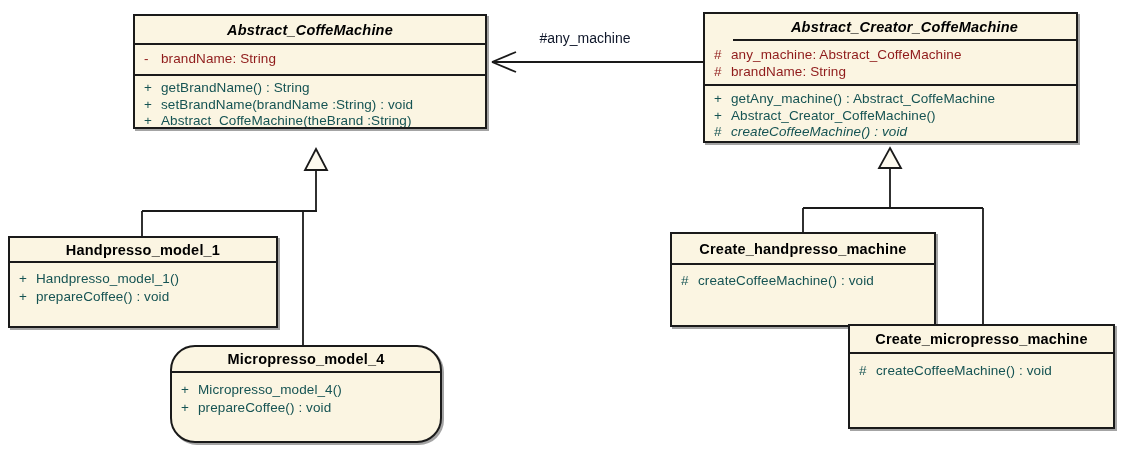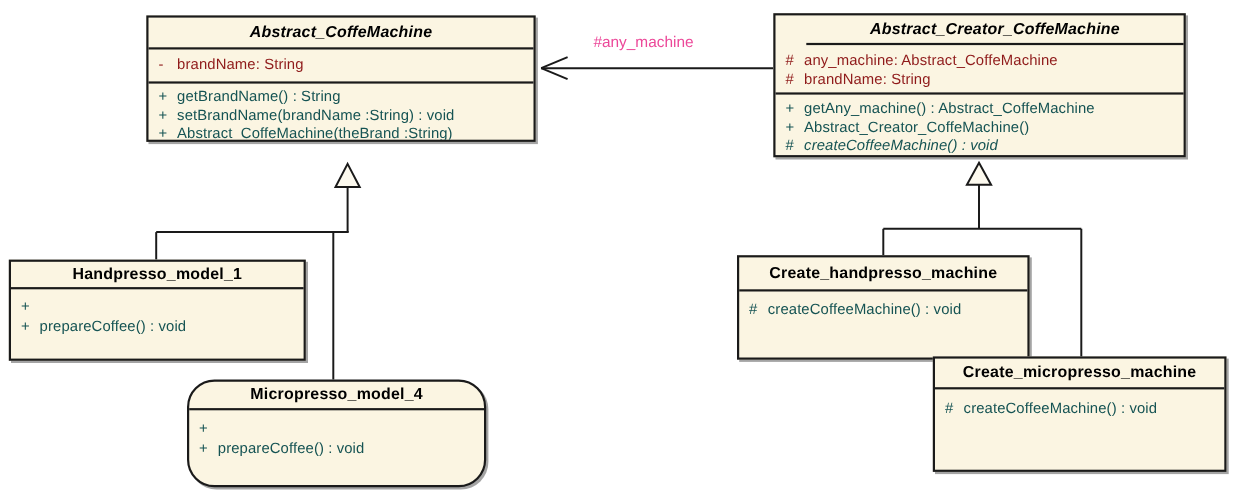--- a/index.html
+++ b/index.html
@@ -41,21 +41,21 @@
     font-size:13.5px;line-height:16.5px;
     letter-spacing:0.1px;
     white-space:nowrap;
   }
   .row .vis{flex:0 0 26px;padding-left:9px;box-sizing:border-box;}
   .row.a{color:var(--attr);}
   .row.m{color:var(--method);}
   .row.it .txt{font-style:italic;}
   .assoc-label{
     position:absolute;z-index:3;
-    font-size:14px;color:#ec4899;
+    font-size:14px;color:#0f172a;
     text-align:center;
   }
 </style>
 </head>
 <body>
 
 <div id="canvas">
 
   <svg id="connectors" width="1123" height="450" viewBox="0 0 1123 450">
 
@@ -138,33 +138,35 @@
         <span class="txt">createCoffeeMachine() : void</span>
       </div>
     </div>
   </div>
 
   <div class="uml-class" style="left:8px;top:236px;width:270px;height:92px;">
     <div class="uml-title" style="height:25px;">Handpresso_model_1</div>
     <div class="compartment methods" style="padding-top:7px;">
       <div class="row m" style="line-height:17.5px;">
         <span class="vis">+</span>
+        <span class="txt">Handpresso_model_1()</span>
       </div>
       <div class="row m" style="line-height:17.5px;">
         <span class="vis">+</span>
         <span class="txt">prepareCoffee() : void</span>
       </div>
     </div>
   </div>
 
   <div class="uml-class" style="left:170px;top:345px;width:272px;height:98px;border-radius:25px;">
     <div class="uml-title" style="height:26px;">Micropresso_model_4</div>
     <div class="compartment methods" style="padding-top:8px;">
       <div class="row m" style="line-height:17.5px;">
         <span class="vis">+</span>
+        <span class="txt">Micropresso_model_4()</span>
       </div>
       <div class="row m" style="line-height:17.5px;">
         <span class="vis">+</span>
         <span class="txt">prepareCoffee() : void</span>
       </div>
     </div>
   </div>
 
   <div class="uml-class" style="left:670px;top:232px;width:266px;height:95px;">
     <div class="uml-title" style="height:31px;">Create_handpresso_machine</div>

